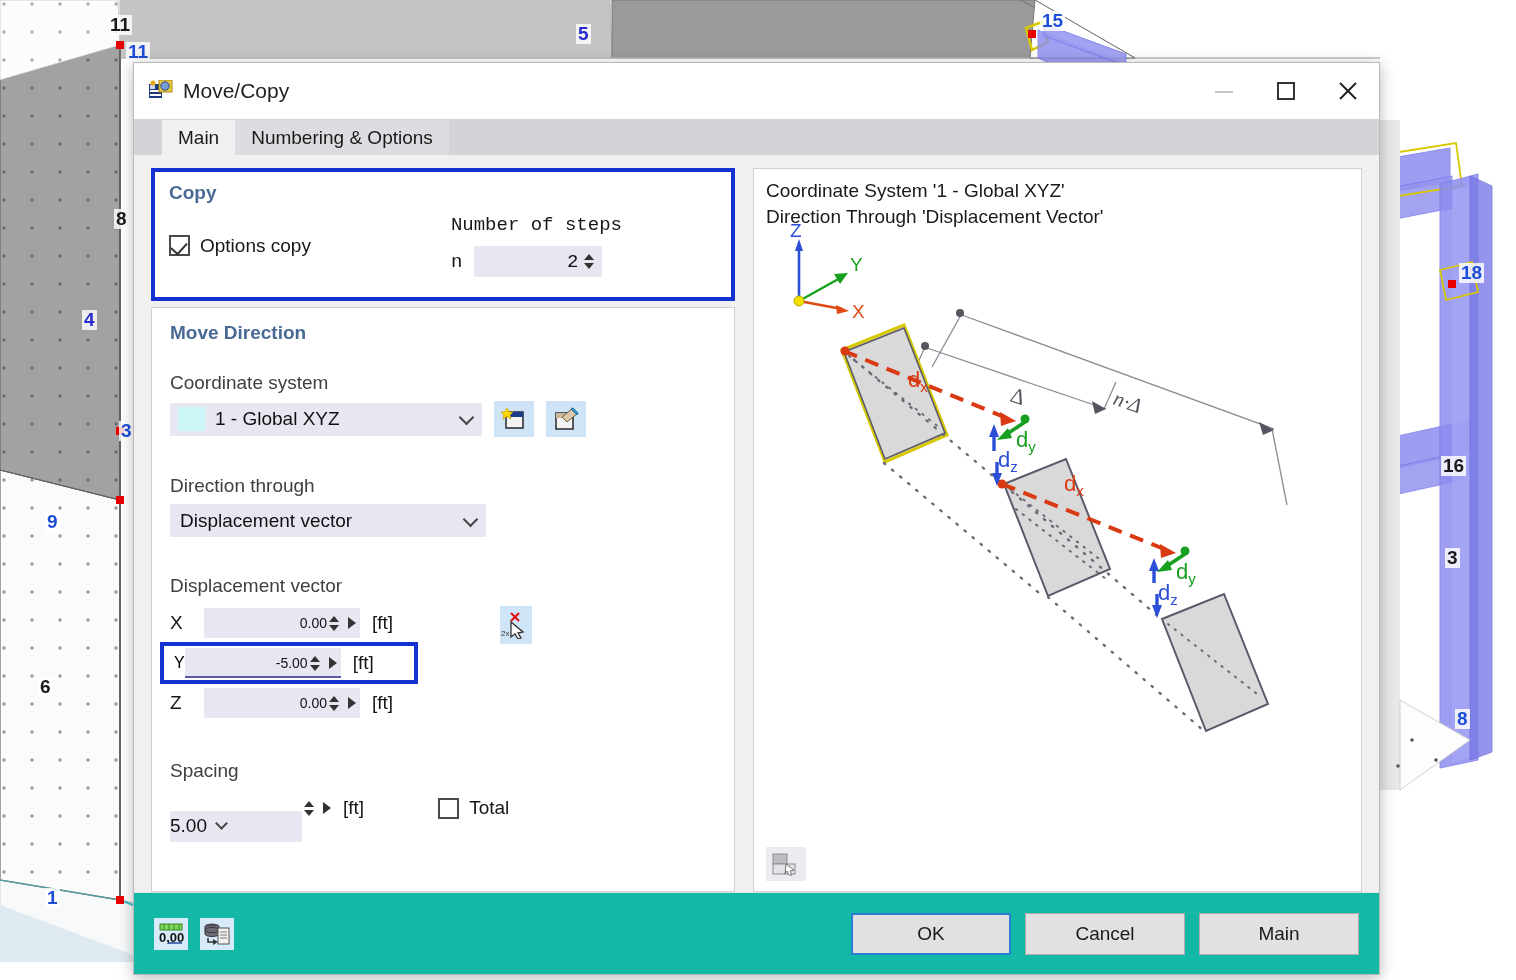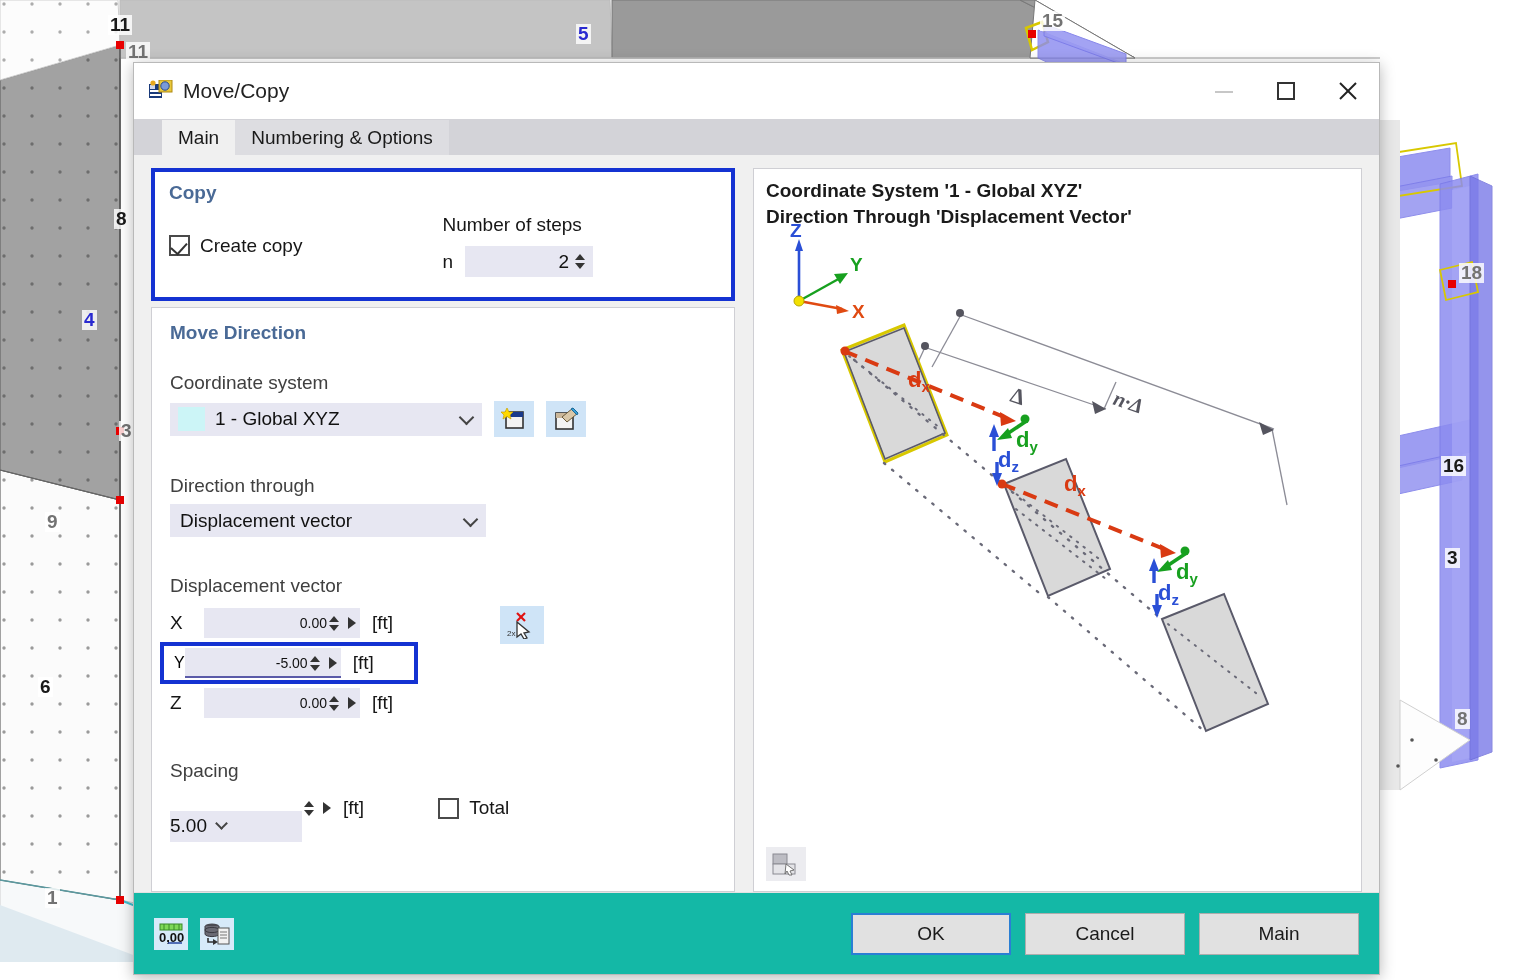--- a/index.html
+++ b/index.html
@@ -15,21 +15,21 @@
   #scene svg { position: absolute; inset: 0; }
 
   .node-lbl {
     position: absolute;
     font-size: 19px;
     font-weight: 700;
     background: rgba(255,255,255,0.82);
     padding: 0 2px;
     line-height: 1.05;
   }
-  .lbl-red { color: #737373; }
+  .lbl-red { color: #1d4ed8; }
   .lbl-blue { color: #2a2ad0; }
   .lbl-black { color: #1a1a1a; }
 
   
   #dialog {
     position: absolute;
     left: 133px; top: 62px;
     width: 1247px; height: 913px;
     background: #f0f0f0;
     border: 1px solid #b9b9b9;
@@ -86,21 +86,21 @@
     width: 21px; height: 21px; border: 2px solid #4a4a4a; background: #fff;
     position: relative; flex: 0 0 21px;
   }
   .checkbox.checked::after {
     content: ""; position: absolute; left: 3px; top: 2px;
     width: 8px; height: 13px; border: solid #333; border-width: 0 2.4px 2.4px 0;
     transform: rotate(42deg);
   }
   .lbl { font-size: 19px; color: #161616; }
 
-  #steps-block { margin-left: 140px; }
+  #steps-block { margin-left: 140px; font-family: Liberation Mono, monospace; }
   .steps-title { font-size: 19px; color: #161616; margin-bottom: 10px;}
   .steps-field { display: flex; align-items: center; gap: 12px; }
   .n-letter { font-size: 19px; color: #161616; }
 
   .spin-input {
     background: #e7e7f2; height: 31px; width: 128px;
     display: flex; align-items: center; justify-content: flex-end;
     padding-right: 6px; font-size: 19px; color: #111;
     position: relative;
   }
@@ -154,40 +154,40 @@
     border: 4px solid #1432d2; background:#fff;
     padding: 0 6px 0 4px; height: 42px; margin-left: -10px;
     display: flex; align-items: center; width: 258px;
   }
   #y-highlight .dv-field { position: relative; }
   #y-underline {
     position: absolute; left: 0; right: 0; bottom: 0px; height: 2px; background: #5a5aa8;
   }
 
   #dv-helper-btn {
-    width: 44px; height: 38px; background: #cfe4f7;
+    width: 32px; height: 38px; background: #cfe4f7;
     display: flex; align-items: center; justify-content: center;
     position: absolute; left: 330px; top: 2px;
   }
 
   
   .spacing-field {
     background: #e7e7f2; height: 31px; width: 132px; flex:0 0 132px;
     display: flex; align-items: center; justify-content: flex-start;
     font-size: 19px; color: #111; padding-right: 6px; margin-top: 36px;
   }
   .sm-caret {
     width: 9px; height: 9px; border-right: 2px solid #444; border-bottom: 2px solid #444;
     transform: rotate(45deg); margin: -5px 0 0 10px;
   }
 
   
   #preview {
     background: #ffffff; border: 1px solid #cfcfd4;
-    flex: 1 1 auto; position: relative; overflow: hidden; font-weight: bold;
+    flex: 1 1 auto; position: relative; overflow: hidden;
   }
   #pv-title { position: absolute; left: 12px; top: 9px; font-size: 19px; color: #1a1a1a; line-height: 1.38; }
   #pv-toolicon {
     position: absolute; left: 12px; bottom: 10px;
     width: 40px; height: 34px; background: #ececf0;
     display:flex;align-items:center;justify-content:center;
   }
 
   
   #footer {
@@ -331,21 +331,21 @@
 
   <div id="dlgbody">
 
     <div id="leftcol">
 
       <div id="copy-group">
         <div class="grp-title">Copy</div>
         <div id="copy-row">
           <label class="chk-wrap">
             <span class="checkbox checked"></span>
-            <span class="lbl">Create copy</span>
+            <span class="lbl">Options copy</span>
           </label>
           <div id="steps-block">
             <div class="steps-title">Number of steps</div>
             <div class="steps-field">
               <span class="n-letter">n</span>
               <span class="spin-input">
                 <span class="val">2</span>
                 <span class="spinner">
                     <i class="up"></i>
                     <i class="dn"></i>

